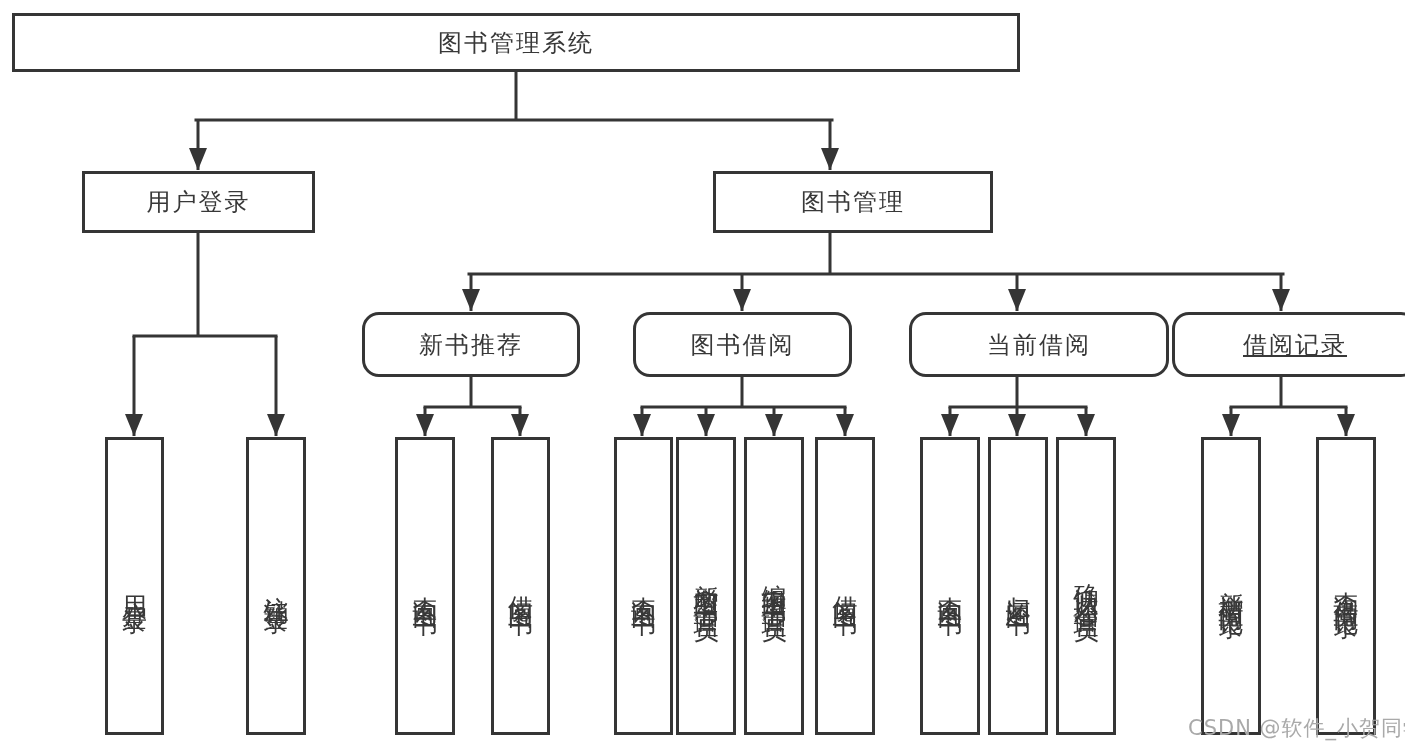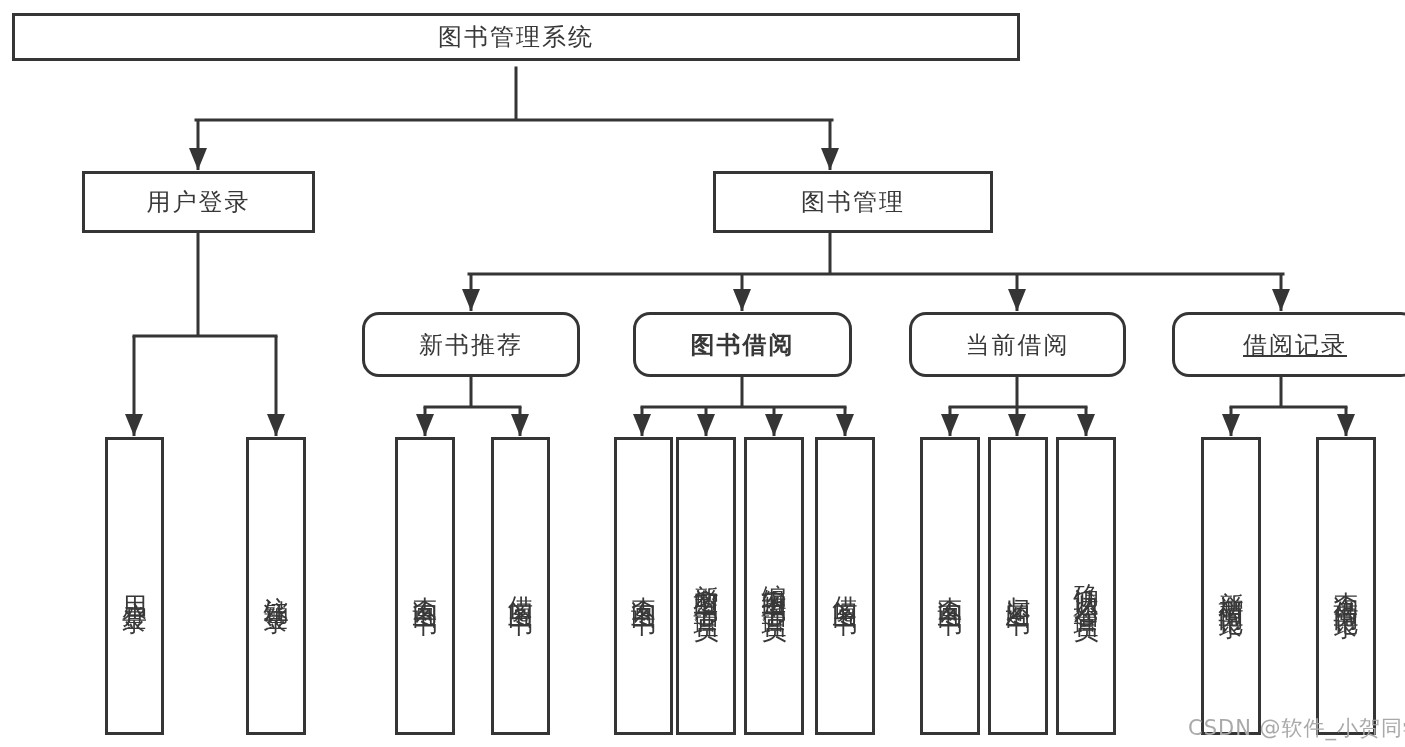--- a/index.html
+++ b/index.html
@@ -22,21 +22,21 @@
     border: 3px solid #353535;
     background: #ffffff;
     display: flex;
     align-items: center;
     justify-content: center;
     color: #383838;
     font-size: 24px;
     letter-spacing: 2px;
     z-index: 2;
   }
-  .root-box { left: 12px; top: 13px; width: 1008px; height: 48px; }
+  .root-box { left: 12px; top: 13px; width: 1008px; height: 59px; }
   .lvl2 { top: 171px; height: 62px; }
   .lvl3 { top: 312px; height: 65px; border-radius: 17px; }
   .vbox {
     position: absolute;
     top: 437px;
     height: 298px;
     box-sizing: border-box;
     border: 3px solid #353535;
     background: #ffffff;
     display: flex;
@@ -112,24 +112,24 @@
   <div class="hbox lvl2" style="left:82px; width:233px;">
     <span>用户登录</span>
   </div>
   <div class="hbox lvl2" style="left:713px; width:280px;">
     <span>图书管理</span>
   </div>
 
   <div class="hbox lvl3" style="left:362px; width:218px;">
     <span>新书推荐</span>
   </div>
-  <div class="hbox lvl3" style="left:633px; width:219px;font-weight:bold;">
+  <div class="hbox lvl3" style="left:633px; width:219px;">
     <span>图书借阅</span>
   </div>
-  <div class="hbox lvl3" style="left:909px; width:217px;">
+  <div class="hbox lvl3" style="left:909px; width:260px;">
     <span>当前借阅</span>
   </div>
   <div class="hbox lvl3" style="left:1172px; width:246px;text-decoration:underline;">
     <span>借阅记录</span>
   </div>
 
   <div class="vbox" style="left:105px; width:59px;">
     <span class="vtext">用户登录</span>
   </div>
   <div class="vbox" style="left:246px; width:60px;">

